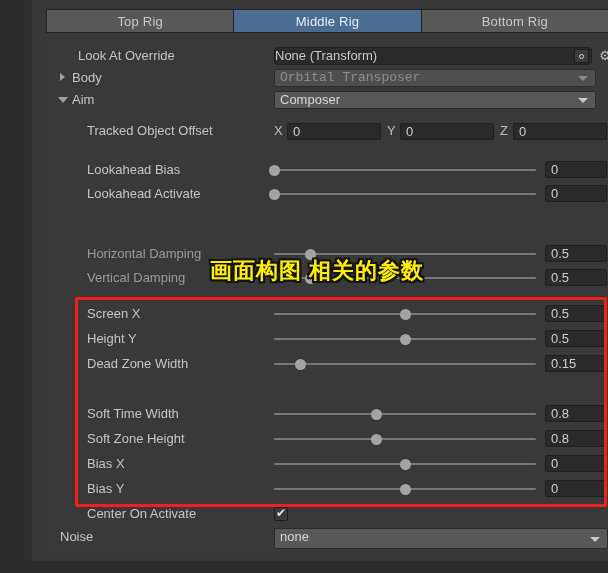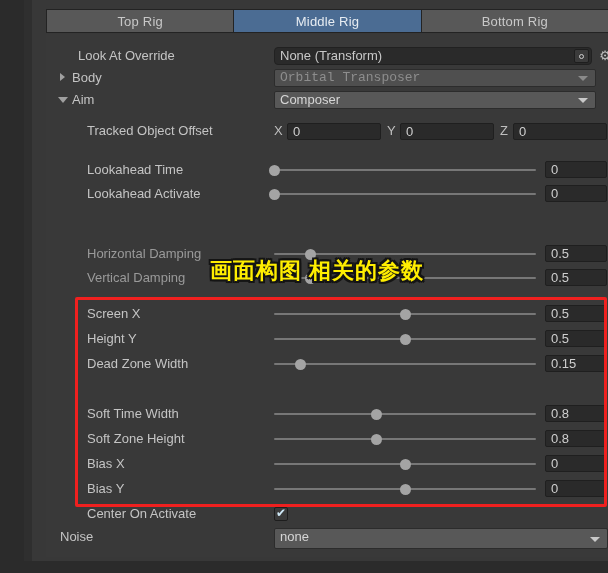--- a/index.html
+++ b/index.html
@@ -107,21 +107,20 @@
     position: absolute;
     left: 228px; top: 0px;
     width: 318px; height: 18px;
     background: #2a2a2a;
     border: 1px solid #212121;
     box-sizing: border-box;
     border-radius: 4px;
     color: #c8c8c8;
     font-size: 13px;
     line-height: 16px;
-    padding-left: 5px;
     box-sizing: border-box;
   }
   .obj-pick {
     position: absolute;
     right: 2px; top: 1px;
     width: 15px; height: 14px;
     background: #3b3b3b;
     border: 1px solid #1e1e1e;
     border-radius: 2px;
     box-sizing: border-box;
@@ -317,21 +316,21 @@
       <div class="label" style="left:41px">Tracked Object Offset</div>
       <div class="axis-label" style="left:228px">X</div>
       <div class="numfield" style="left:241px; top:1px; width:94px">0</div>
       <div class="axis-label" style="left:341px">Y</div>
       <div class="numfield" style="left:354px; top:1px; width:94px">0</div>
       <div class="axis-label" style="left:454px">Z</div>
       <div class="numfield" style="left:467px; top:1px; width:94px">0</div>
     </div>
 
     <div class="row" style="top:127px">
-      <div class="label" style="left:41px">Lookahead Time</div>
+      <div class="label" style="left:41px">Lookahead Bias</div>
       <div class="slider" style="left:228px; width:262px">
         <div class="track"></div>
         <div class="knob" style="left:0%"></div>
       </div>
       <div class="numfield" style="left:499px; top:0px; width:62px">0</div>
     </div>
 
     <div class="row" style="top:151px">
       <div class="label" style="left:41px">Lookahead Activate</div>
       <div class="slider" style="left:228px; width:262px">

